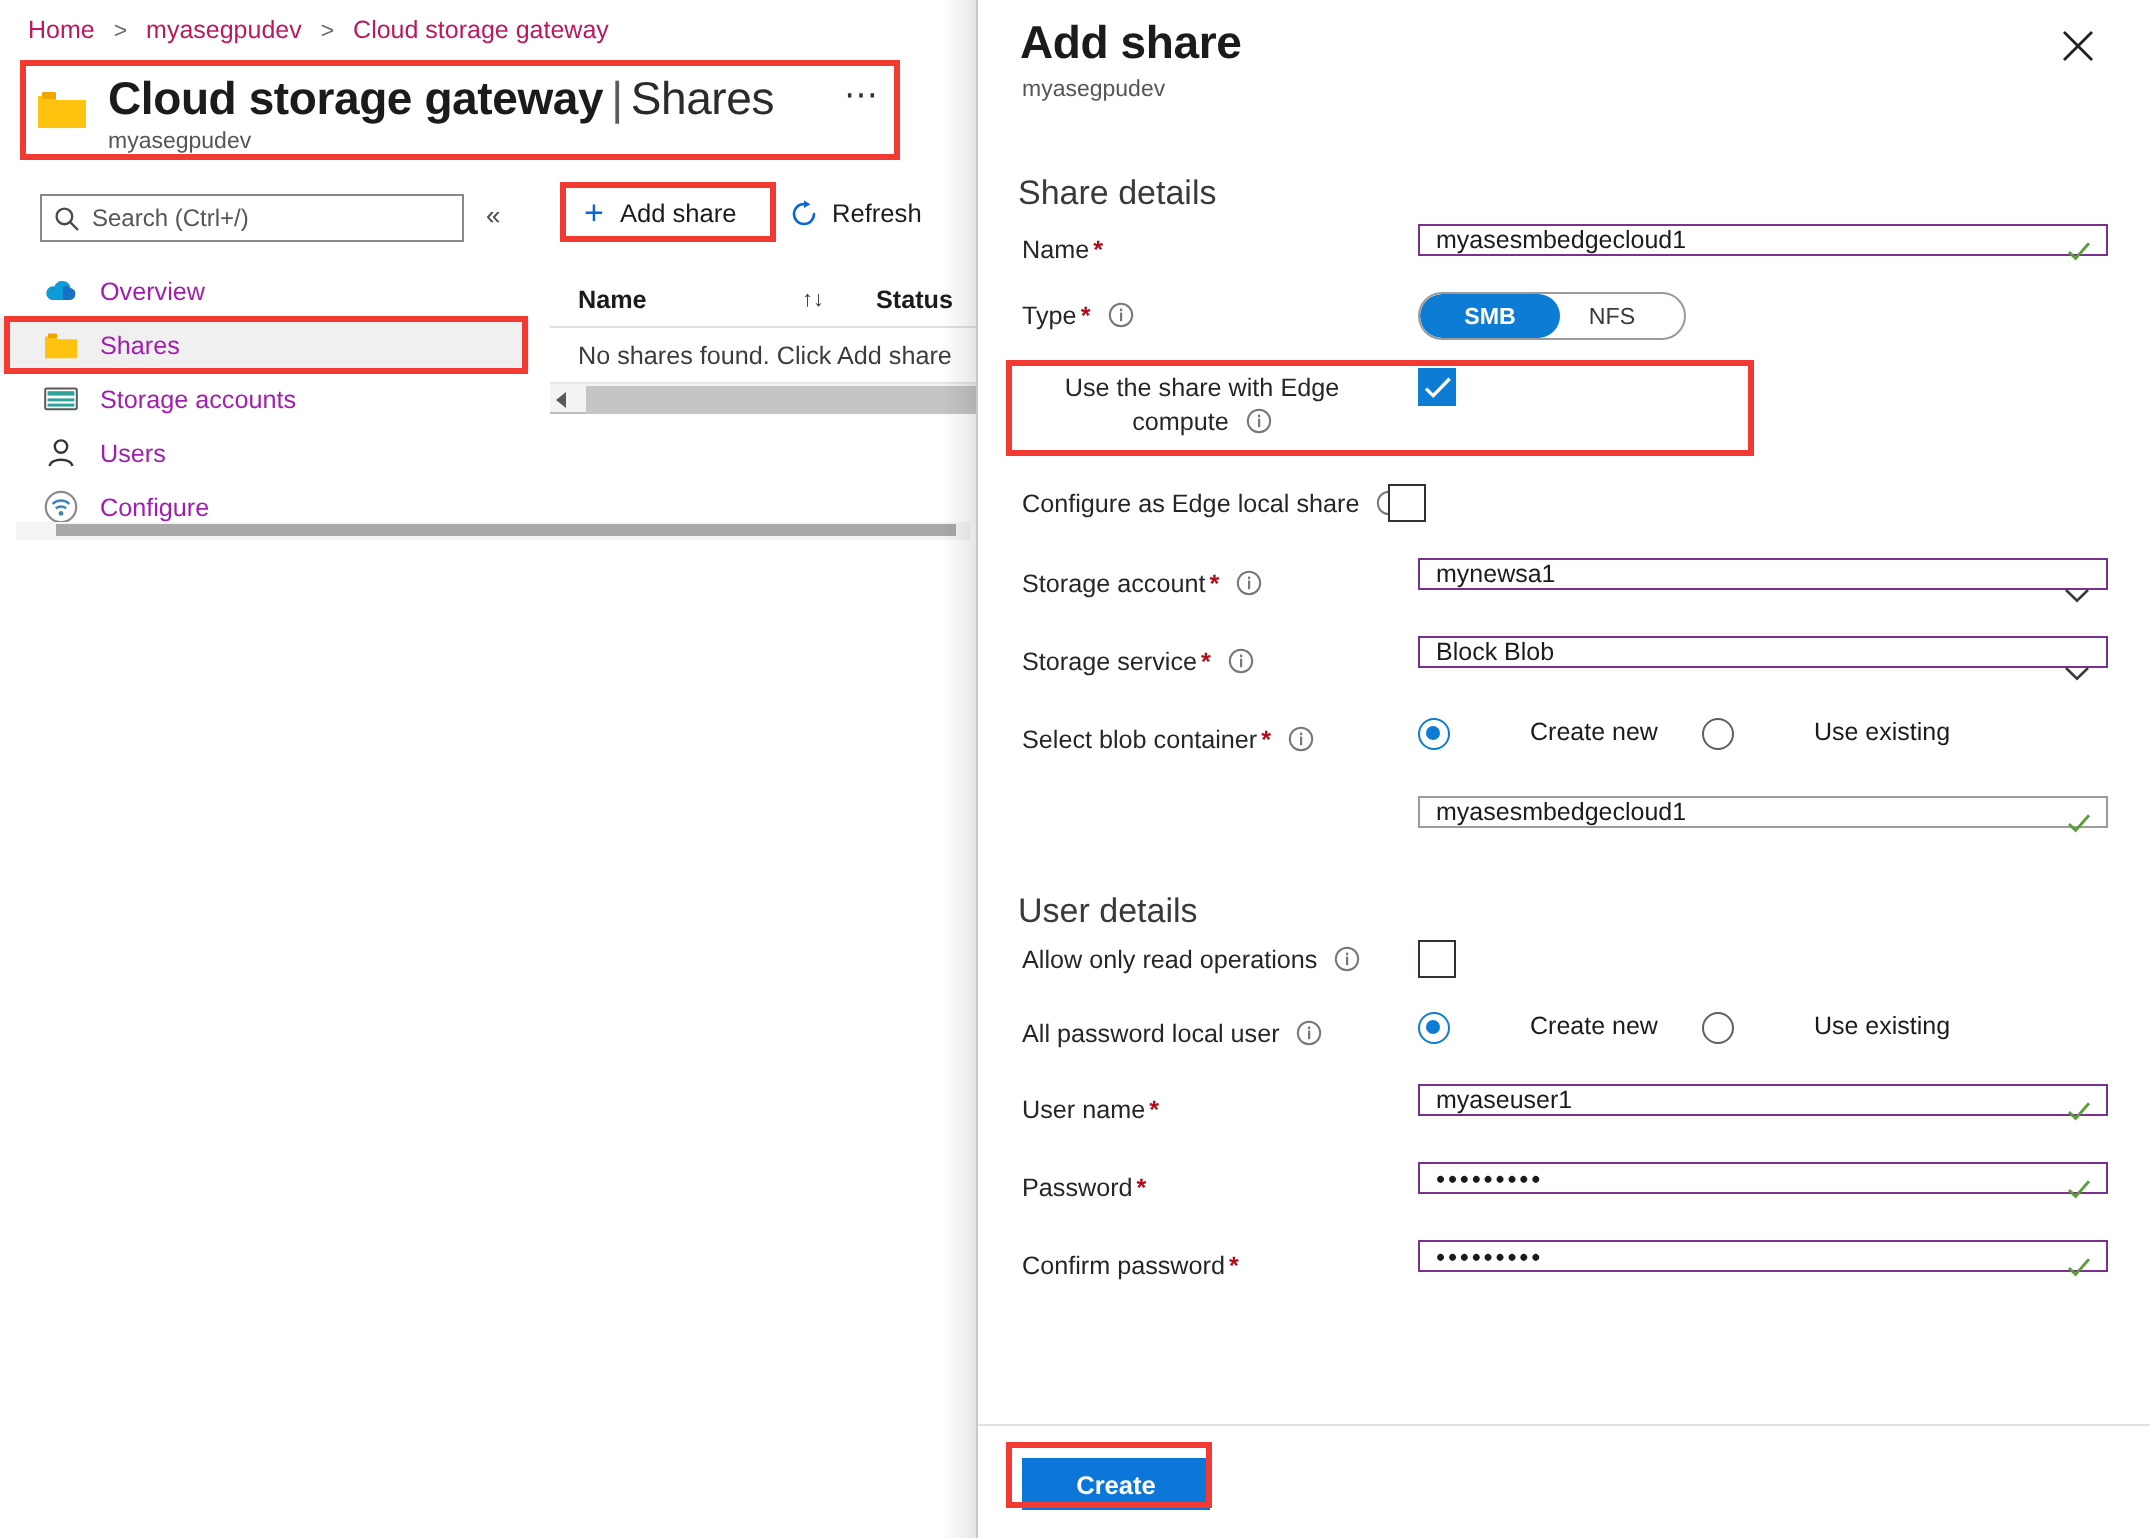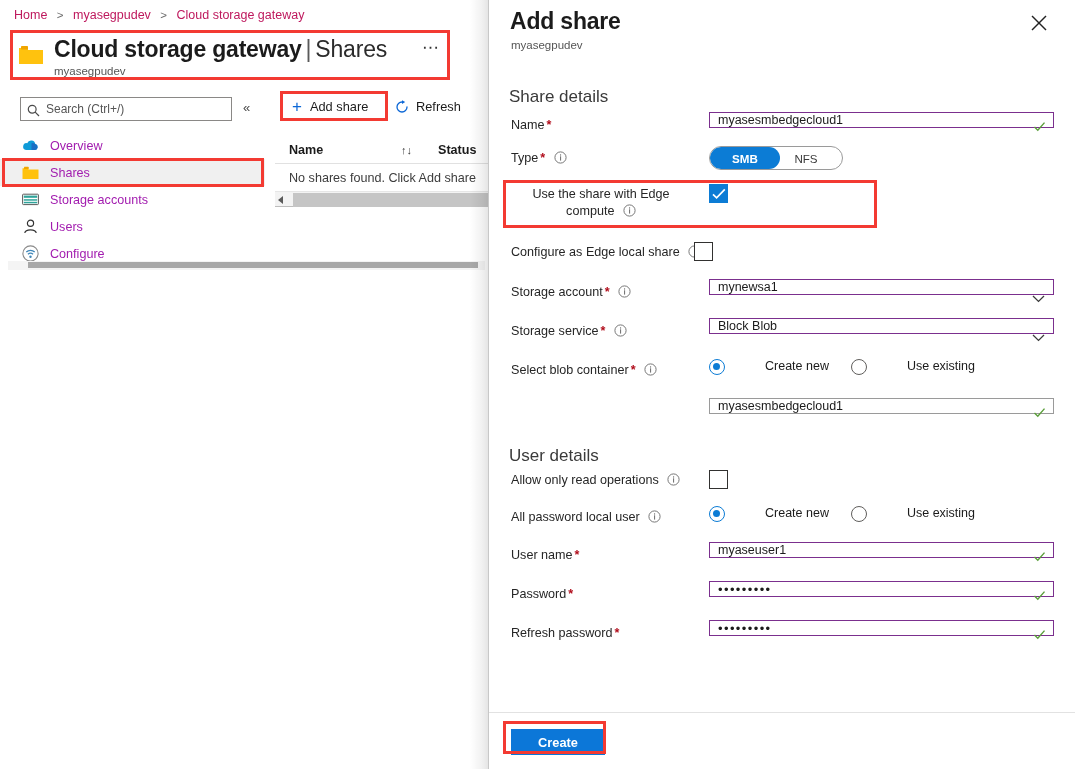--- a/index.html
+++ b/index.html
@@ -602,21 +602,21 @@
               <svg width="13" height="13" viewBox="0 0 13 13">
                   <path d="M1.5 7 L4.8 10.2 L11.5 2.6" fill="none" stroke="#5a9e3a" stroke-width="1.4"></path>
                 </svg>
             </span>
           </div>
         </div>
       </div>
 
       <div class="frow" style="top:558px; height:28px;">
         <div class="flabel" style="top:5px;">
-          <span>Refresh password</span><span class="req">*</span>
+          <span>Confirm password</span><span class="req">*</span>
         </div>
         <div class="ctrl" style="top:0;">
           <div class="txtfield">
             <span class="val dots">•••••••••</span>
             <span class="tick">
               <svg width="13" height="13" viewBox="0 0 13 13">
                   <path d="M1.5 7 L4.8 10.2 L11.5 2.6" fill="none" stroke="#5a9e3a" stroke-width="1.4"></path>
                 </svg>
             </span>
           </div>

